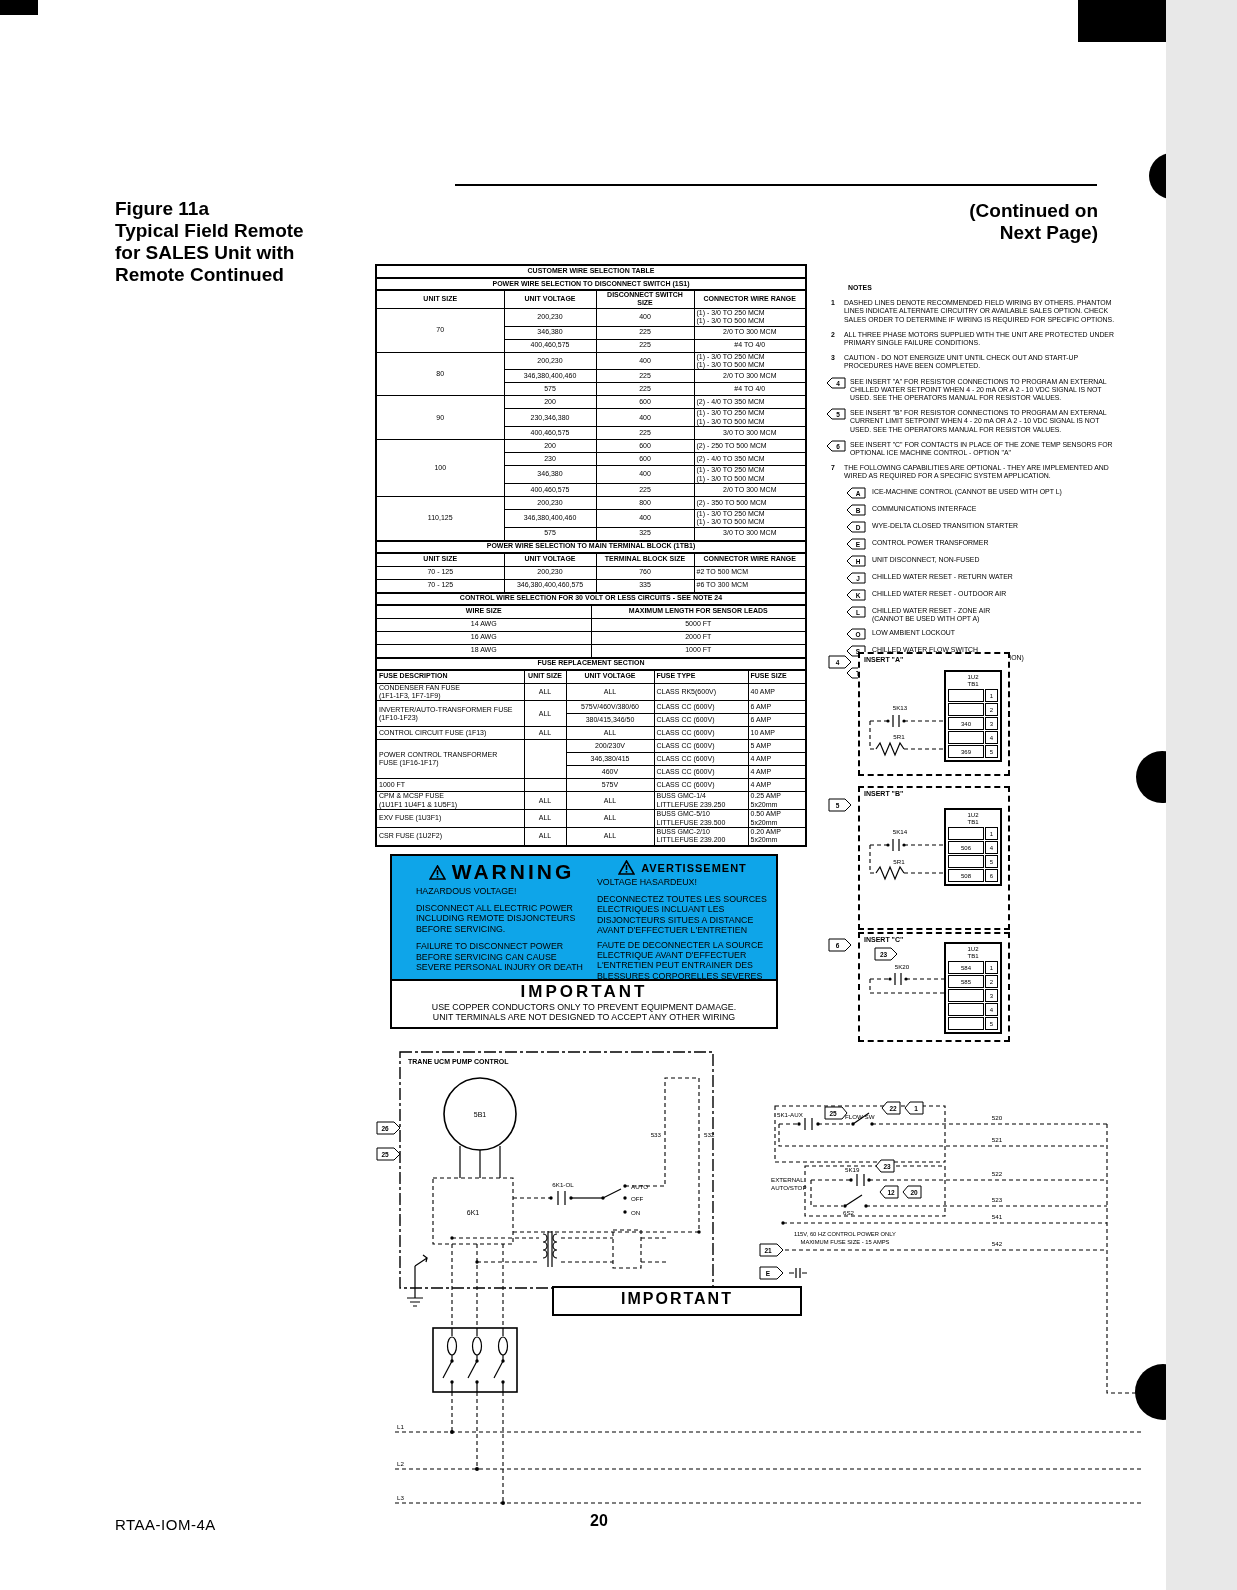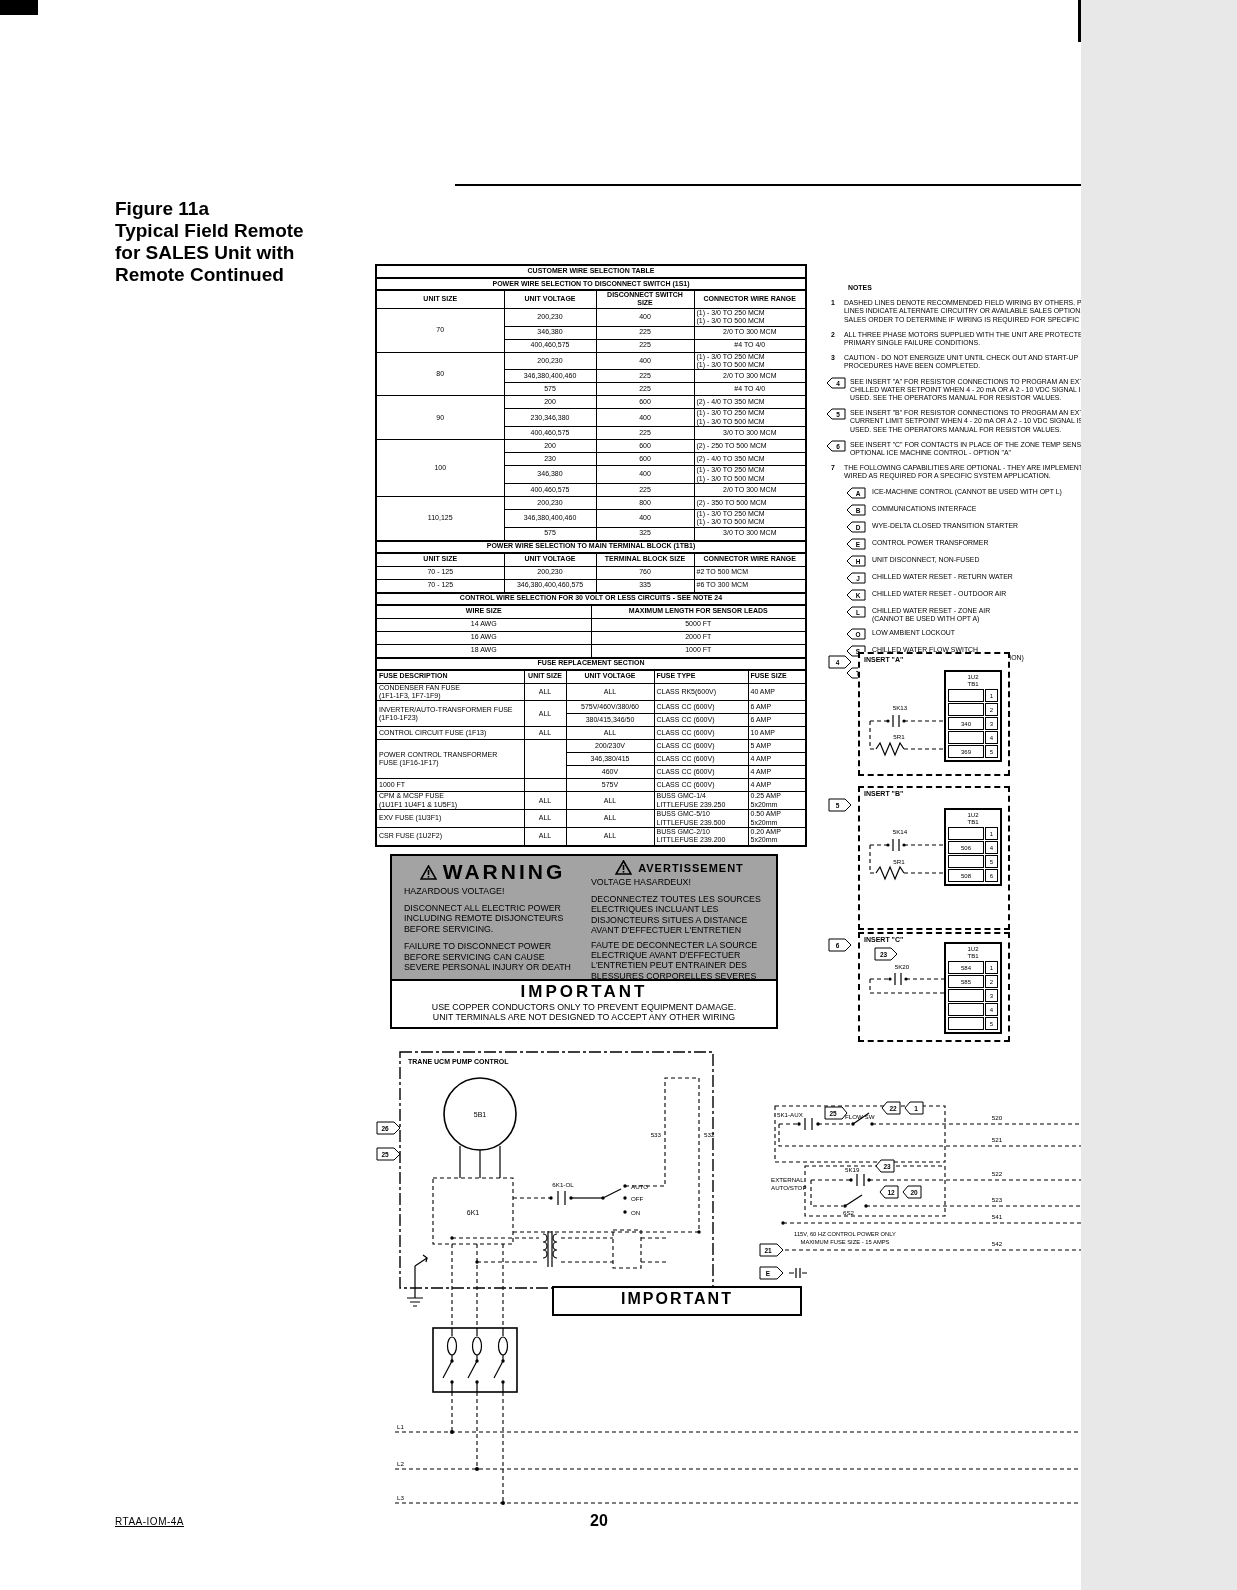--- a/index.html
+++ b/index.html
@@ -1,33 +1,33 @@
 <!DOCTYPE html>
 <html><head>
 <meta charset="utf-8">
 <style>
   html,body{margin:0;padding:0;background:#e8e8e8;}
-  #page{position:relative;width:1081px;height:1590px;background:#ffffff;overflow:hidden;
+  #page{position:relative;width:1166px;height:1590px;background:#ffffff;overflow:hidden;
         font-family:"Liberation Sans",sans-serif;color:#000;}
   .abs{position:absolute;}
   .pre{white-space:pre-line;}
 
   
   .corner-tl{left:0;top:0;width:38px;height:15px;background:#000;}
   .corner-tr{left:1078px;top:0;width:159px;height:42px;background:#000;}
   .punch{border-radius:50%;background:#000;}
   .edge-line{left:1229px;top:1468px;width:3px;height:122px;background:#000;}
   .header-rule{left:455px;top:184px;width:642px;height:2px;background:#000;}
 
   
   .fig-title{left:115px;top:198px;width:270px;font-size:19px;line-height:22px;font-weight:bold;}
   .continued{left:898px;top:200px;width:200px;text-align:right;font-size:19px;line-height:22px;font-weight:bold;}
 
   
-  .footer-doc{left:115px;top:1516px;font-size:10px;letter-spacing:.5px;text-decoration:underline;}
+  .footer-doc{left:115px;top:1516px;font-size:15px;letter-spacing:.5px;}
   .footer-page{left:590px;top:1512px;font-size:16px;font-weight:bold;}
 
   
   .tbl-wrap{left:375px;top:264px;width:430px;}
   table.wt{border-collapse:collapse;width:430px;font-size:7px;line-height:1.2;table-layout:fixed;
            border:2px solid #000;margin-top:-2px;}
   table.wt:first-child{margin-top:0;}
   .wt td,.wt th{border:1px solid #000;padding:0 2px;text-align:center;vertical-align:middle;height:12px;overflow:hidden;}
   .wt .ttl{font-weight:bold;border-top:2px solid #000;border-bottom:2px solid #000;height:11px;}
   .wt .sub{font-weight:bold;border-bottom:2px solid #000;height:10px;}
@@ -48,22 +48,22 @@
   
   .insert{position:absolute;width:148px;border:2px dashed #000;background:#fff;}
   .insert .ititle{position:absolute;left:4px;top:2px;font-size:7px;font-weight:bold;}
   .tb{position:absolute;right:6px;border:2px solid #000;padding:2px;width:50px;background:#fff;}
   .tb .tbt{text-align:center;font-size:6px;line-height:7px;}
   .tb .tbr{display:flex;height:13px;margin-top:1px;}
   .tb .tbw{flex:1;border:1px solid #000;font-size:6px;display:flex;align-items:center;justify-content:center;}
   .tb .tbn{width:11px;flex:0 0 11px;border:1px solid #000;margin-left:1px;font-size:6px;display:flex;align-items:center;justify-content:center;}
 
   
-  .warn-box{left:390px;top:854px;width:388px;border:2.5px solid #000;background:#a3a3a3;
-            display:grid;grid-template-columns:1fr 1fr;gap:0 10px;padding:4px 8px 8px 12px;box-sizing:border-box;}
+  .warn-box{left:390px;top:854px;width:388px;border:2.5px solid #000;background:#0ea5e9;
+            display:grid;grid-template-columns:1fr 1fr;gap:0 10px;padding:4px 8px 8px 24px;box-sizing:border-box;}
   .warn-title{display:flex;align-items:center;justify-content:center;gap:6px;font-weight:bold;}
   .warn-title.en{font-size:21px;letter-spacing:3px;}
   .warn-title.fr{font-size:11px;letter-spacing:1px;}
   .warn-sub{font-size:8.8px;margin-top:2px;}
   .warn-p{font-size:8.8px;line-height:10.4px;margin-top:7px;}
   .imp1-box{left:390px;top:979px;width:388px;border:2.5px solid #000;background:#fff;text-align:center;
             padding:1px 6px 5px 6px;box-sizing:border-box;}
   .imp-title{font-size:17px;font-weight:bold;letter-spacing:3px;}
   .imp1-text{font-size:8.8px;line-height:10px;}
   .imp2-box{left:552px;top:1286px;width:250px;border:2.5px solid #000;background:#fff;
@@ -97,20 +97,24 @@
   <div class="abs punch" style="left:1136px;top:751px;width:52px;height:52px;"></div>
   <div class="abs punch" style="left:1135px;top:1364px;width:56px;height:56px;"></div>
   <div class="abs edge-line"></div>
   <div class="abs header-rule"></div>
 
   <div class="abs fig-title">
     <div>Figure 11a</div>
     <div>Typical Field Remote</div>
     <div>for SALES Unit with</div>
     <div>Remote Continued</div>
+  </div>
+  <div class="abs continued">
+    <div>(Continued on</div>
+    <div>Next Page)</div>
   </div>
 
   <div class="abs tbl-wrap">
     <table class="wt">
       <colgroup>
           <col style="width:128px">
           <col style="width:92px">
           <col style="width:98px">
           <col style="width:112px">
         </colgroup>

